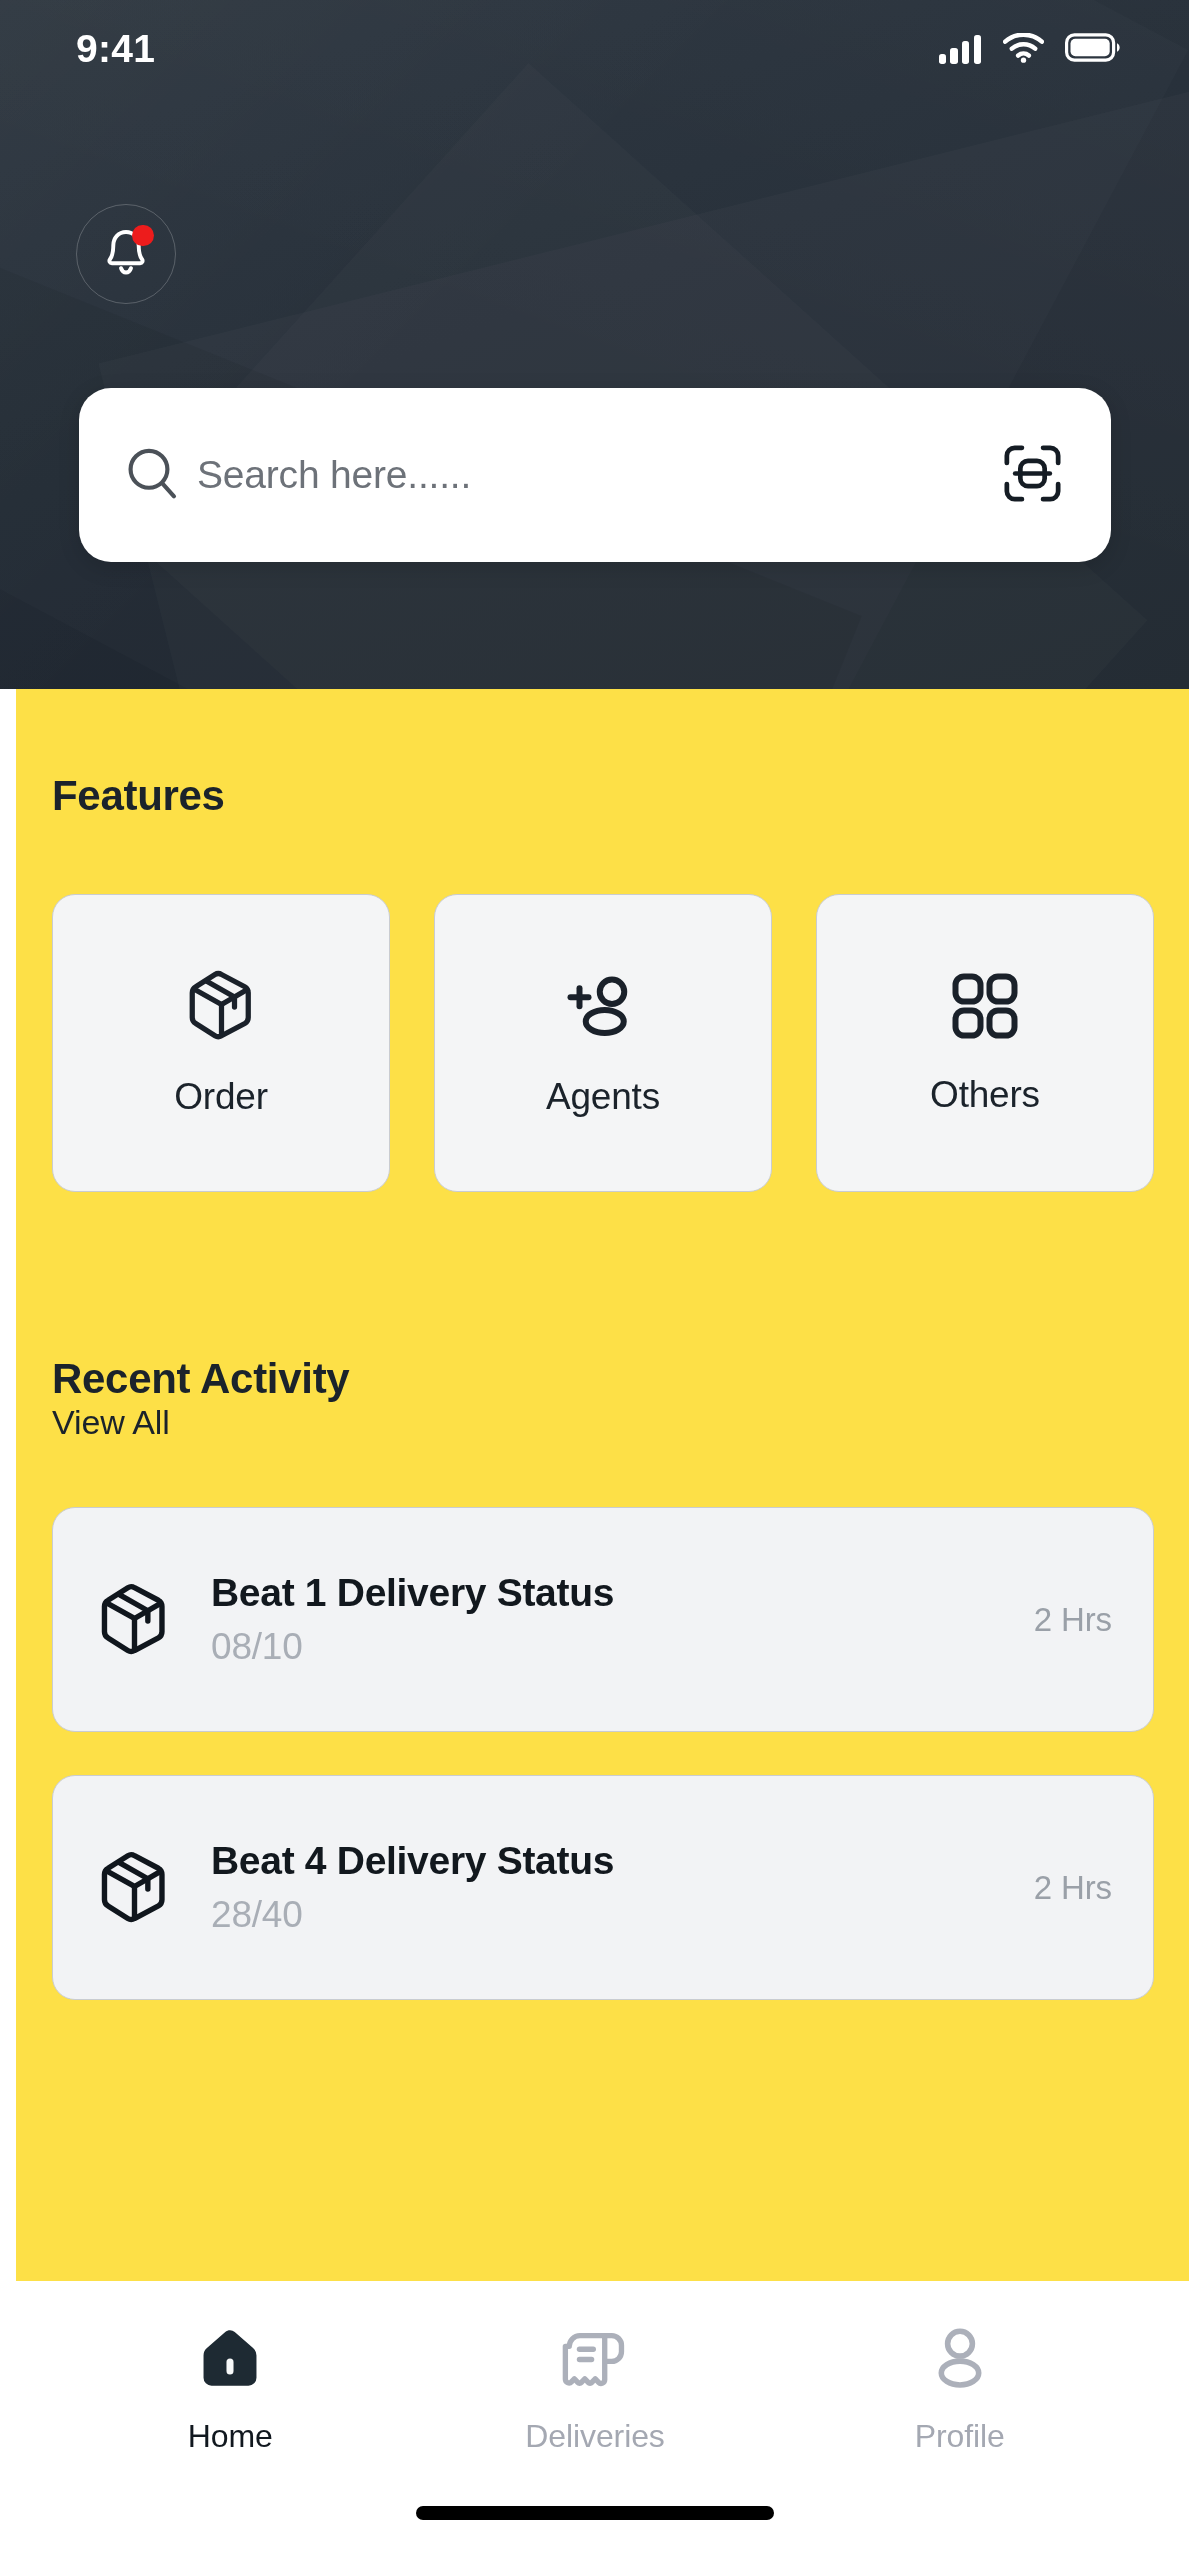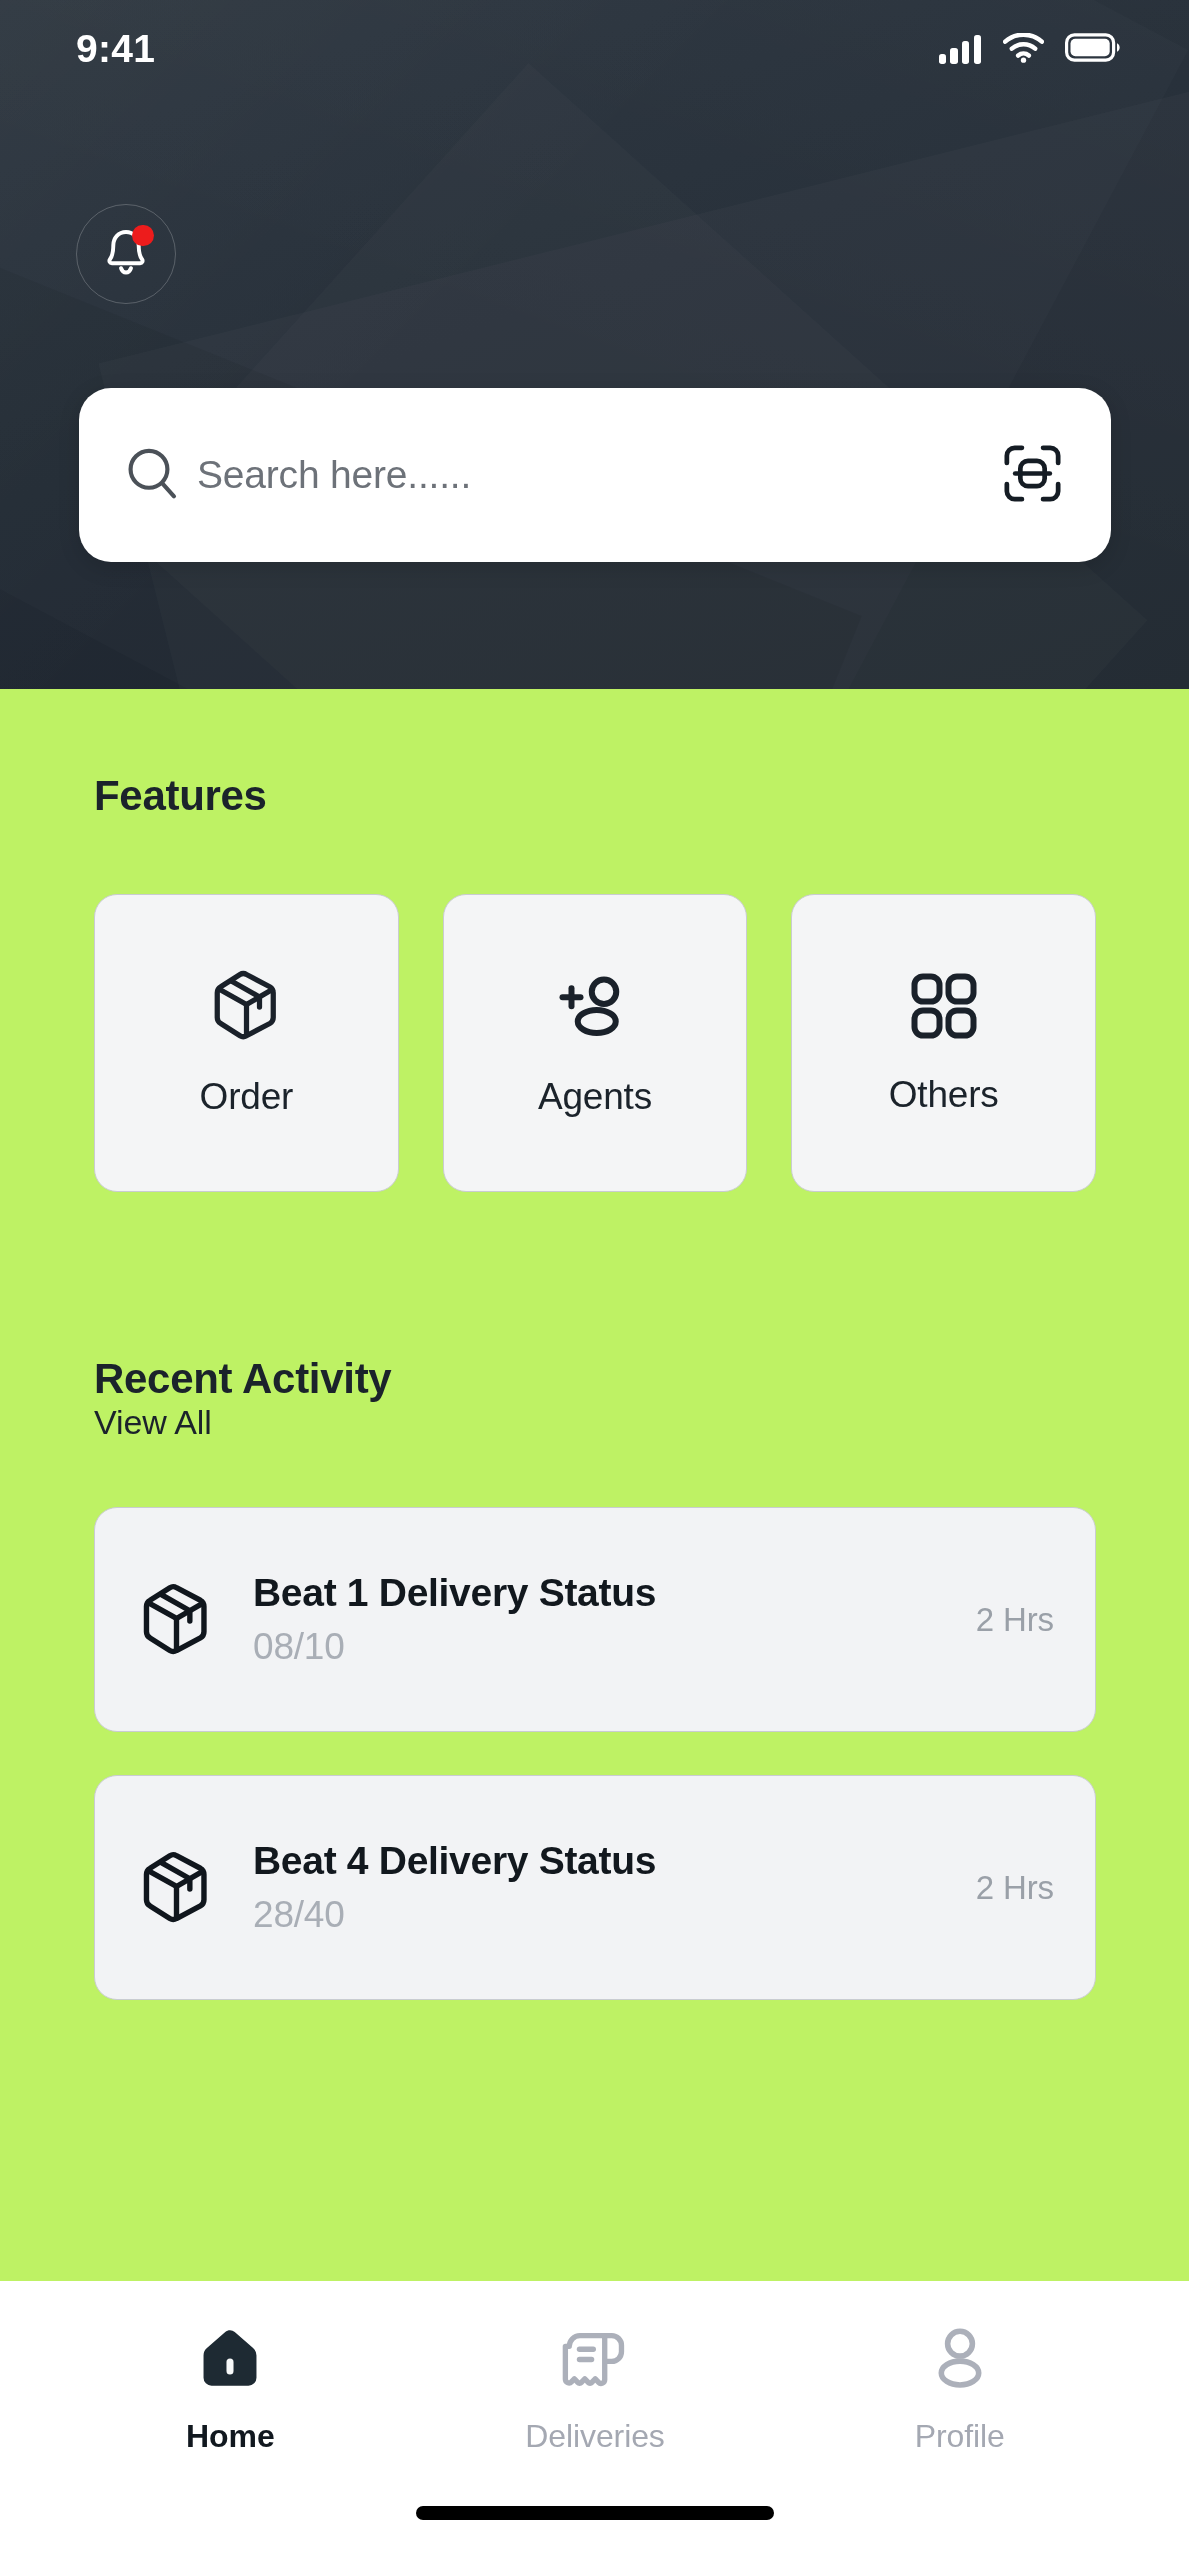--- a/index.html
+++ b/index.html
@@ -131,24 +131,25 @@
     flex:1;
     color:#6D7279;
     font-size:39px;
     font-weight:400;
     letter-spacing:-0.2px;
   }
 
   
   .body {
     flex:1;
-    background:#bef264;
-    padding:0 94px;
+    background:#fde047;
+    padding:0 36px;
     position:relative;
     overflow:hidden;
+    margin-left:16px;
   }
   .section-title {
     font-size:42px;
     font-weight:700;
     color:#1B232B;
     letter-spacing:-0.3px;
   }
   .features-title { padding-top:83px; }
 
   .features-grid {
@@ -241,21 +242,21 @@
     gap:23px;
   }
   .nav-label {
     font-size:32px;
     font-weight:400;
     color:#A4A8B2;
     letter-spacing:-0.1px;
   }
   .nav-item.active .nav-label {
     color:#11181F;
-    font-weight:700;
+    font-weight:400;
   }
   .home-indicator-wrap {
     height:70px;
     display:flex; align-items:flex-start; justify-content:center;
     padding-bottom:0;
   }
   .home-indicator {
     width:358px; height:14.3px;
     background:#000000;
     border-radius:9px;

